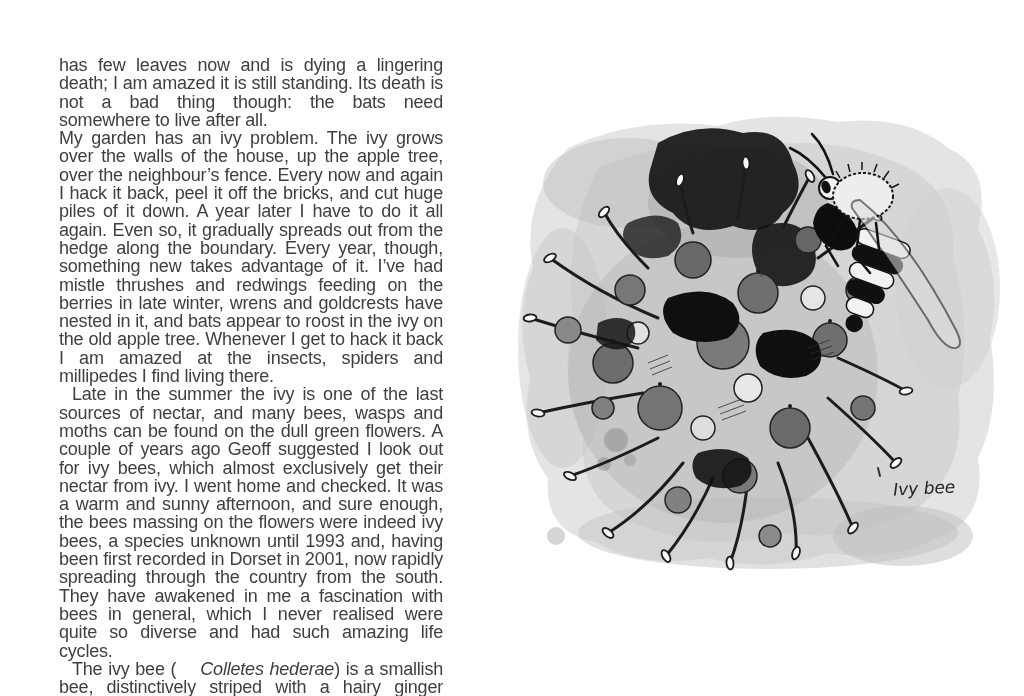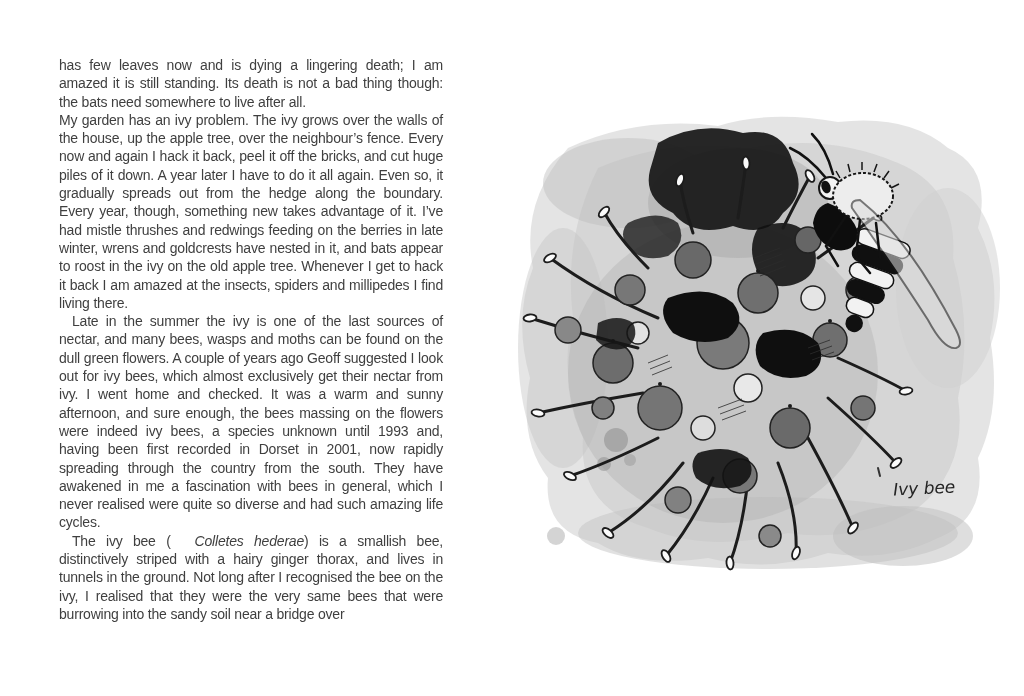--- a/index.html
+++ b/index.html
@@ -13,21 +13,21 @@
   .spread { position: absolute; inset: 0; }
 
   
   .text-column {
     position: absolute;
     left: 59px; top: 56px;
     width: 384px;
   }
   .body-text {
     margin: 0;
-    font-size: 14px;
+    font-size: 18px;
     line-height: 18.3px;
     letter-spacing: -0.2px;
     color: #3f3f3f;
     text-align: justify;
     hyphens: none;
   }
   .body-text.indent { text-indent: 13px; }
   .section-heading {
     margin: 36px 0 3px 0;
     font-size: 14px;

